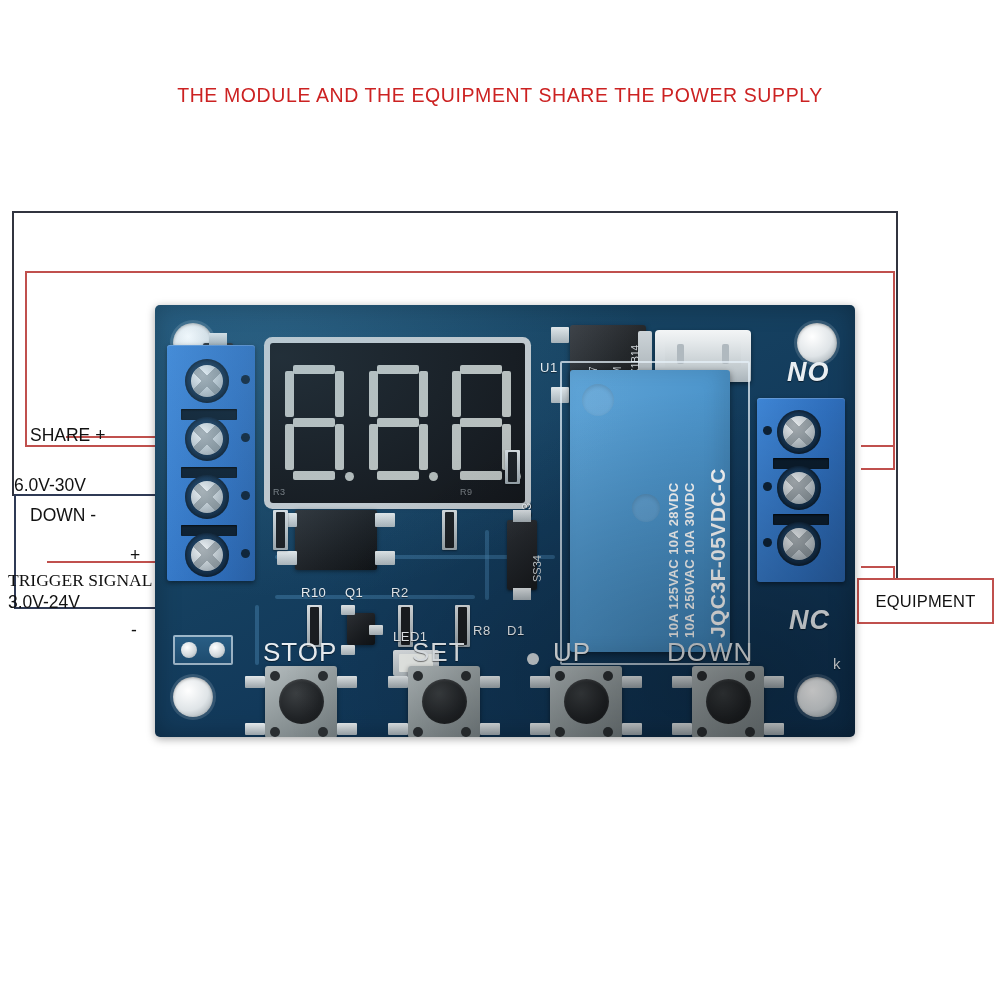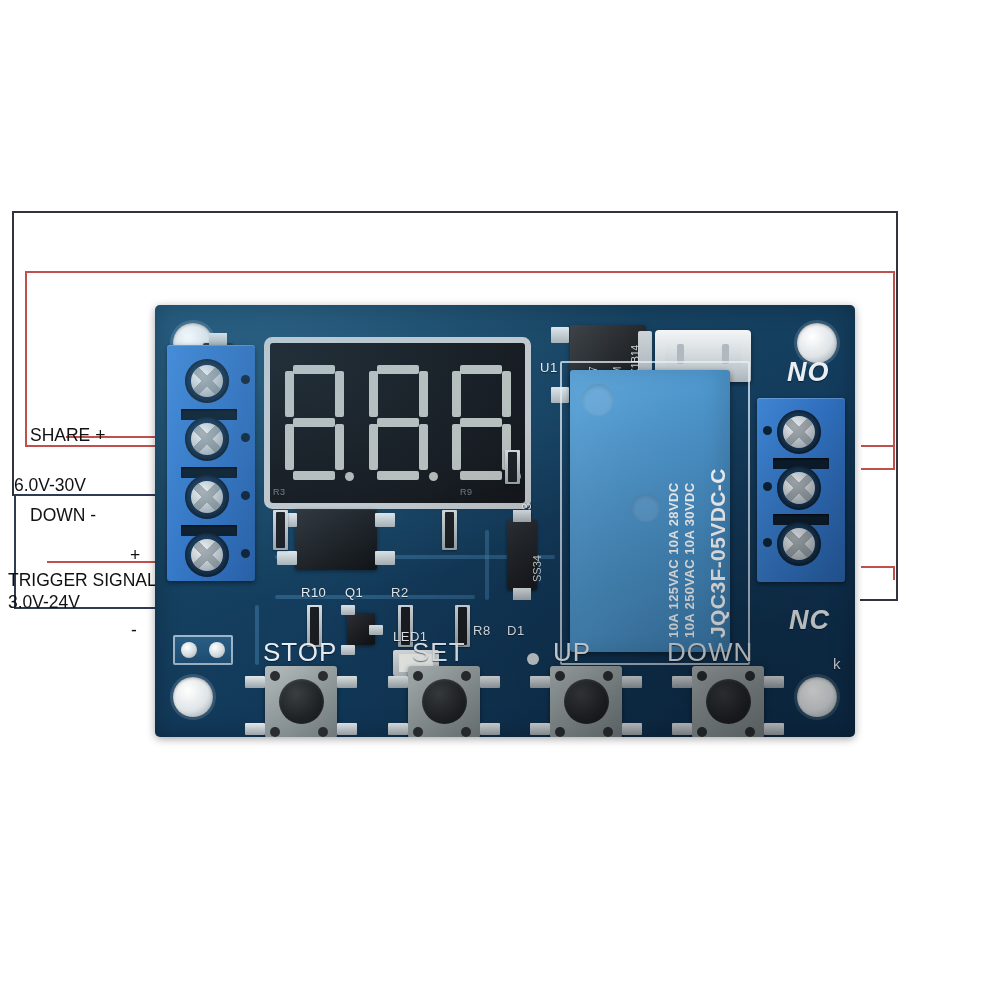--- a/index.html
+++ b/index.html
@@ -213,20 +213,21 @@
        background:radial-gradient(circle at 38% 34%,#fff,#cfd6da 60%,#8e979d);}
 
   
   .trace{position:absolute;background:rgba(70,130,175,.45);border-radius:2px;}
 </style>
 </head>
 <body>
 
 <div class="stage">
 
+  <div class="title">THE MODULE AND THE EQUIPMENT SHARE THE POWER SUPPLY</div>
 
   <div class="wire w-outer-top"></div>
   <div class="wire w-outer-left"></div>
   <div class="wire w-outer-right"></div>
   <div class="wire w-outer-right-bottom"></div>
   <div class="wire w-neg-in"></div>
   <div class="wire w-trig-neg"></div>
   <div class="wire w-trig-neg-v"></div>
 
   <div class="wire w-red-top"></div>
@@ -243,24 +244,27 @@
 
   <div class="arrow red" style="left:186px;top:431px;"></div>
   <div class="arrow blue" style="left:186px;top:489px;"></div>
   <div class="arrow red" style="left:186px;top:556px;"></div>
   <div class="arrow blue" style="left:186px;top:602px;"></div>
 
   <div class="lbl" style="left:30px;top:425px;">SHARE +</div>
   <div class="lbl" style="left:14px;top:475px;">6.0V-30V</div>
   <div class="lbl" style="left:30px;top:505px;">DOWN -</div>
   <div class="lbl" style="left:130px;top:545px;">+</div>
-  <div class="lbl" style="left:8px;top:570px;">TRIGGER SIGNAL</div>
+  <div class="lbl" style="left:8px;top:570px;font-family:Liberation Serif, serif;">TRIGGER SIGNAL</div>
   <div class="lbl" style="left:8px;top:592px;">3.0V-24V</div>
   <div class="lbl" style="left:131px;top:620px;">-</div>
 
+  <div class="equip-box">
+    <span>EQUIPMENT</span>
+  </div>
 
   <div class="pcb">
 
     <div class="hole h1"></div>
     <div class="hole h2"></div>
     <div class="hole h3"></div>
     <div class="hole h4"></div>
 
     <div class="trace" style="left:120px;top:250px;width:280px;height:4px;"></div>
     <div class="trace" style="left:120px;top:290px;width:200px;height:4px;"></div>

